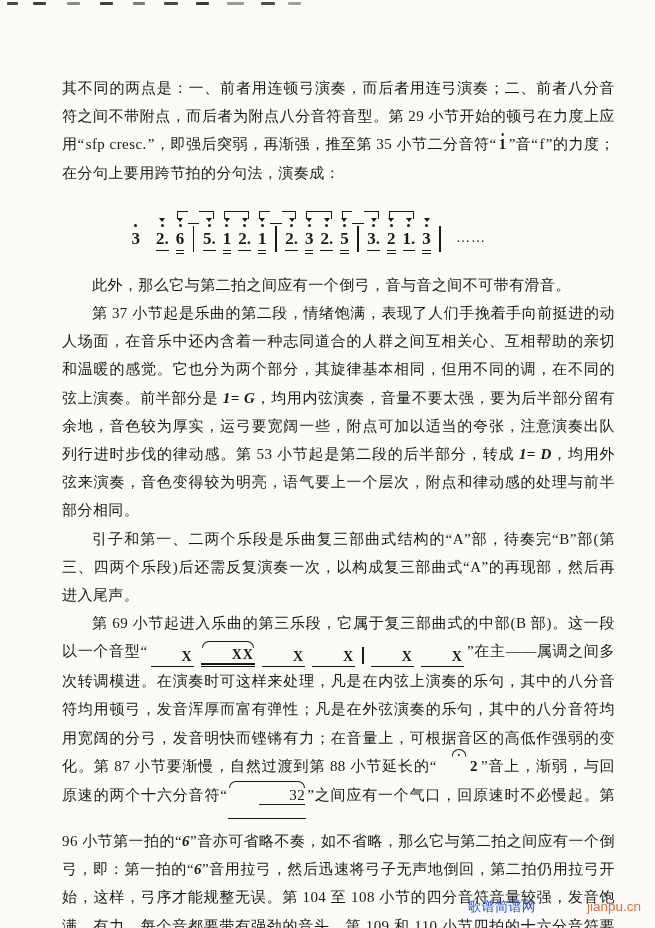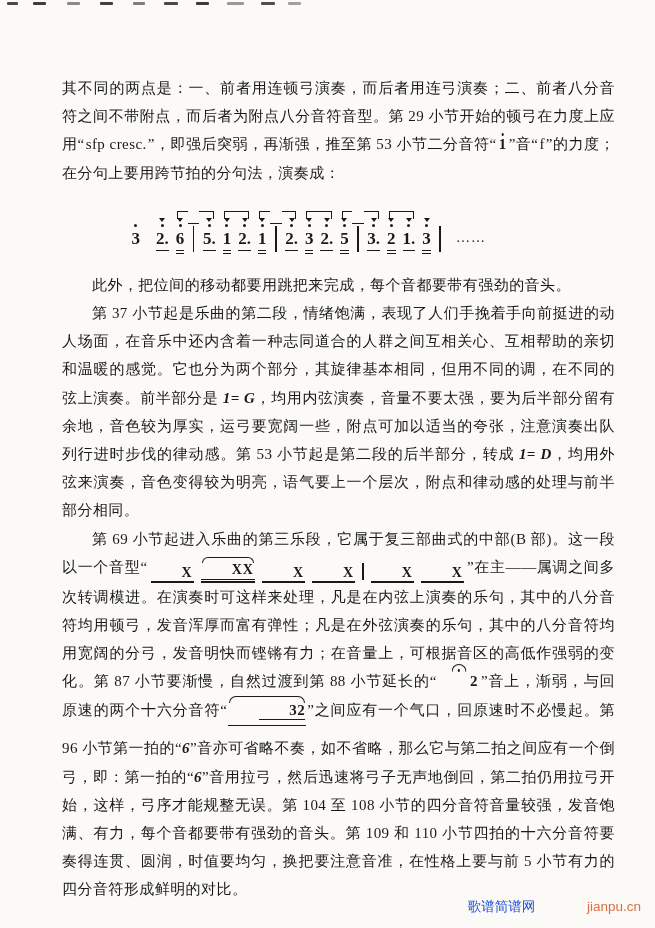--- a/index.html
+++ b/index.html
@@ -30,22 +30,22 @@
     width:2.6px;height:2.6px;border-radius:50%;background:#191919;}
 
   
   .fm{position:relative;display:inline-block;font-weight:bold;padding:0 3px;line-height:1;}
   .fm::before{content:"";position:absolute;top:-10px;left:50%;transform:translateX(-50%);
     width:13px;height:7px;border:1.4px solid #191919;border-bottom:none;border-radius:13px 13px 0 0;}
   .fm::after{content:"";position:absolute;top:-5px;left:50%;transform:translateX(-50%);
     width:2.4px;height:2.4px;border-radius:50%;background:#191919;}
 
   
-  .tied{position:relative;display:inline-block;font-weight:bold;line-height:1;
-    border-bottom:1.3px solid #191919;padding:0 1px 5px 1px;margin:8px 1px;}
+  .tied{position:relative;display:inline-block;font-weight:normal;line-height:1;
+    border-bottom:1.3px solid #191919;padding:0 1px 13px 1px;margin:8px 1px;}
   .tied .ti{display:inline-block;border-bottom:1.3px solid #191919;padding-bottom:1px;line-height:1;}
   .tied::before{content:"";position:absolute;top:-7px;left:1px;right:1px;height:6px;
     border:1.3px solid #191919;border-bottom:none;border-radius:10px 10px 0 0;}
 
   
   .rh{display:inline-flex;align-items:flex-end;gap:7px;margin:0 3px;vertical-align:-5px;}
   .rh .tok{position:relative;display:inline-flex;flex-direction:column;align-items:center;
     font-weight:bold;font-size:14px;line-height:1;}
   .rh .tok .tx{padding:0 1px;letter-spacing:1px;}
   .rh .tok .lns{align-self:stretch;display:flex;flex-direction:column;gap:1.2px;margin-top:1.5px;}
@@ -91,21 +91,21 @@
     <div class="dash" style="left: 100px; width: 13px; background: rgb(63, 63, 63);"></div>
     <div class="dash" style="left: 133px; width: 12px; background: rgb(125, 125, 125);"></div>
     <div class="dash" style="left: 164px; width: 14px; background: rgb(74, 74, 74);"></div>
     <div class="dash" style="left: 196px; width: 13px; background: rgb(59, 59, 59);"></div>
     <div class="dash" style="left: 227px; width: 17px; background: rgb(153, 153, 153);"></div>
     <div class="dash" style="left: 261px; width: 14px; background: rgb(79, 79, 79);"></div>
     <div class="dash" style="left: 288px; width: 13px; background: rgb(160, 160, 160);"></div>
   </div>
 
 <div class="page-body">
-    <p class="para"><span class="txt">其不同的两点是：一、前者用连顿弓演奏，而后者用连弓演奏；二、前者八分音符之间不带附点，而后者为附点八分音符音型。第 29 小节开始的顿弓在力度上应用“</span><span class="it">sfp cresc.</span><span class="txt">”，即强后突弱，再渐强，推至第 53 小节二分音符“</span><span class="nh">1</span><span class="txt">”音“</span><span class="it">f</span><span class="txt">”的力度；在分句上要用跨节拍的分句法，演奏成：</span></p>
+    <p class="para"><span class="txt">其不同的两点是：一、前者用连顿弓演奏，而后者用连弓演奏；二、前者八分音符之间不带附点，而后者为附点八分音符音型。第 29 小节开始的顿弓在力度上应用“</span><span class="it">sfp cresc.</span><span class="txt">”，即强后突弱，再渐强，推至第 35 小节二分音符“</span><span class="nh">1</span><span class="txt">”音“</span><span class="it">f</span><span class="txt">”的力度；在分句上要用跨节拍的分句法，演奏成：</span></p>
     <div class="jfig">
       <span class="jn first">
         <span class="acc-row"></span>
         <span class="oct-row">
           <span class="od"></span>
         </span>
         <span class="dig">3</span>
         <span class="uls"></span>
       </span>
       <span class="jn">
@@ -307,22 +307,23 @@
           <span class="ul"></span>
         </span>
       </span>
       <span class="jbar">
         <span class="jbl"></span>
       </span>
       <span class="jdots">
         <span>……</span>
       </span>
     </div>
-    <p class="para indent"><span class="txt">此外，把位间的移动都要用跳把来完成，每个音都要带有强劲的音头。</span></p>
+    <p class="para indent"><span class="txt">此外，那么它与第二拍之间应有一个倒弓，音与音之间不可带有滑音。</span></p>
     <p class="para indent"><span class="txt">第 37 小节起是乐曲的第二段，情绪饱满，表现了人们手挽着手向前挺进的动人场面，在音乐中还内含着一种志同道合的人群之间互相关心、互相帮助的亲切和温暖的感觉。它也分为两个部分，其旋律基本相同，但用不同的调，在不同的弦上演奏。前半部分是 </span><span class="bd">1= G</span><span class="txt">，均用内弦演奏，音量不要太强，要为后半部分留有余地，音色较为厚实，运弓要宽阔一些，附点可加以适当的夸张，注意演奏出队列行进时步伐的律动感。第 53 小节起是第二段的后半部分，转成 </span><span class="bd">1= D</span><span class="txt">，均用外弦来演奏，音色变得较为明亮，语气要上一个层次，附点和律动感的处理与前半部分相同。</span></p>
+    <p class="para indent"><span class="txt">引子和第一、二两个乐段是乐曲复三部曲式结构的“A”部，待奏完“B”部(第三、四两个乐段)后还需反复演奏一次，以构成复三部曲式“A”的再现部，然后再进入尾声。</span></p>
     <p class="para indent"><span class="txt">第 69 小节起进入乐曲的第三乐段，它属于复三部曲式的中部(B 部)。这一段以一个音型“</span><span class="rh">
         <span class="tok">
           <span class="tx">X</span>
           <span class="lns">
             <span class="ln"></span>
           </span>
         </span>
         <span class="tok arc">
           <span class="tx">XX</span>
           <span class="lns">

